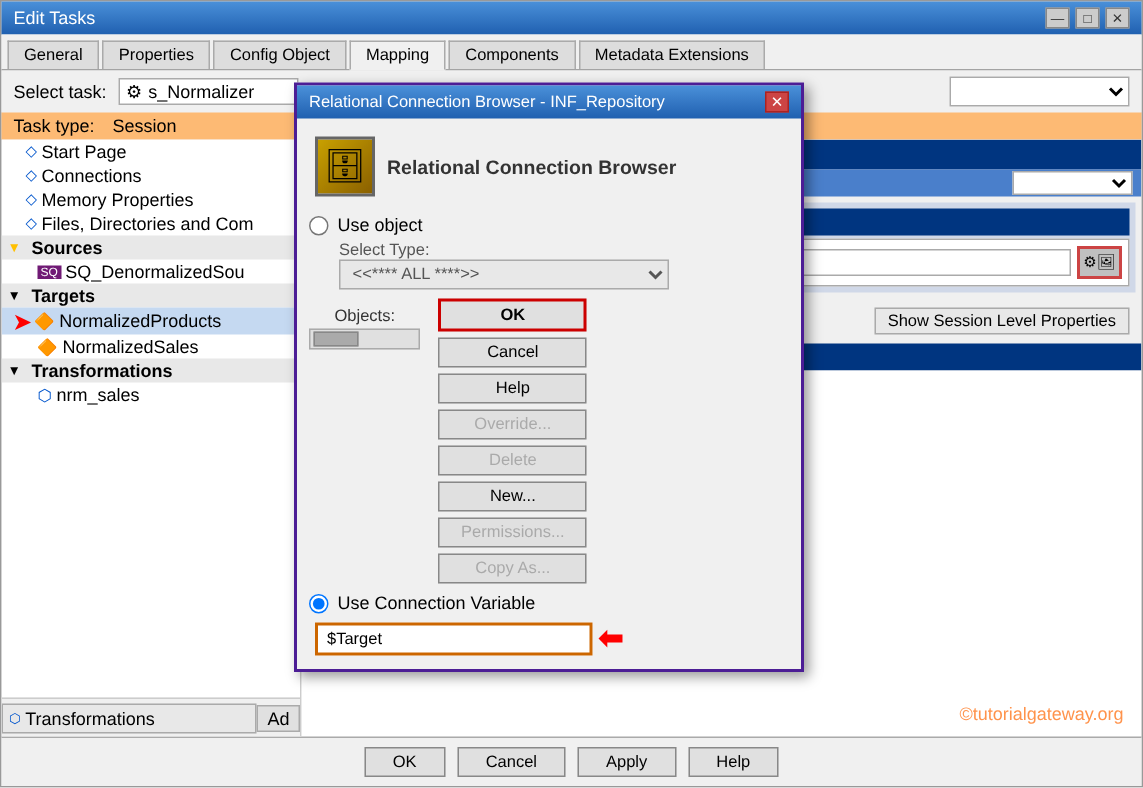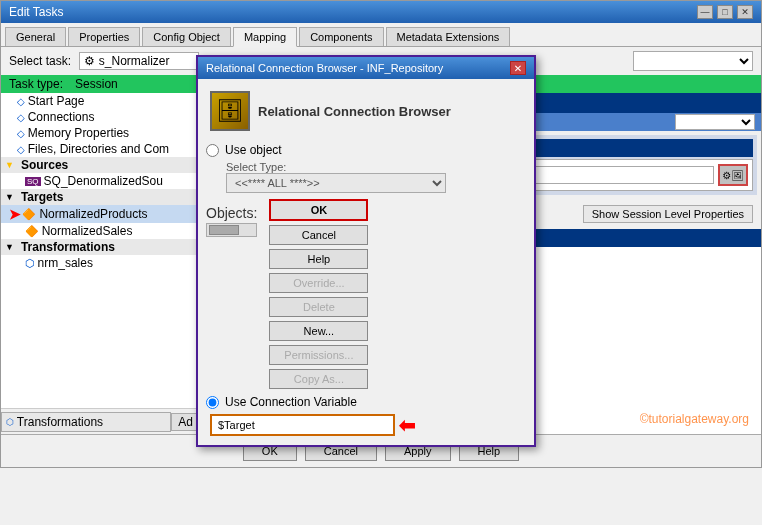--- a/index.html
+++ b/index.html
@@ -1,32 +1,32 @@
 <!DOCTYPE html>
 <html><head>
   <meta charset="utf-8">
   <style>
     * { box-sizing: border-box; margin: 0; padding: 0; font-family: 'Segoe UI', Tahoma, sans-serif; font-size: 12px; }
     body { background: #f0f0f0; width: 762px; height: 525px; overflow: hidden; }
 
     
-    .main-window { width: 762px; height: 468px; background: #f0f0f0; border: 1px solid #999; display: flex; flex-direction: column; }
+    .main-window { width: 762px; height: 525px; background: #f0f0f0; border: 1px solid #999; display: flex; flex-direction: column; }
     .title-bar { background: linear-gradient(to bottom, #4a90d9, #2060b0); color: white; padding: 4px 8px; display: flex; justify-content: space-between; align-items: center; height: 22px; }
     .title-bar-controls { display: flex; gap: 4px; }
     .title-btn { width: 16px; height: 14px; background: #ccc; border: 1px solid #888; font-size: 9px; cursor: pointer; display: flex; align-items: center; justify-content: center; color: #333; }
 
     
     .tabs { display: flex; background: #f0f0f0; border-bottom: 1px solid #a3a3a3; padding: 4px 4px 0; gap: 2px; }
     .tab { padding: 3px 10px; border: 1px solid #aaa; border-bottom: none; background: #ddd; cursor: pointer; font-size: 11px; }
     .tab.active { background: #f0f0f0; border-bottom: 1px solid #f0f0f0; margin-bottom: -1px; }
 
     
     .task-row { display: flex; align-items: center; padding: 4px 8px; gap: 8px; background: #f0f0f0; }
     .task-value-box { display: flex; align-items: center; border: 1px solid #aaa; background: white; padding: 1px 4px; min-width: 120px; gap: 4px; }
-    .task-type-row { display: flex; align-items: center; padding: 2px 8px; gap: 8px; background: #22c55e; }
+    .task-type-row { display: flex; align-items: center; padding: 2px 8px; gap: 8px; background: #fdba74; }
 
     
     .content-area { display: flex; flex: 1; overflow: hidden; }
 
     
     .tree-panel { width: 200px; min-width: 200px; background: white; border-right: 1px solid #ccc; overflow-y: auto; overflow-x: hidden; position: relative; }
     .tree-item { display: flex; align-items: center; padding: 1px 4px; cursor: pointer; white-space: nowrap; font-size: 11px; }
     .tree-item.selected { background: #c5d9f1; }
     .tree-item .indent { display: inline-block; }
     .tree-item .icon { margin-right: 3px; font-size: 10px; }
@@ -50,21 +50,21 @@
     .bottom-btn { padding: 3px 18px; border: 1px solid #888; background: #e0e0e0; cursor: pointer; font-size: 11px; }
     .modal { position: fixed; top: 55px; left: 196px; width: 340px; background: #f0f0f0; border: 2px solid #4c1d95; z-index: 101; box-shadow: 3px 3px 8px rgba(0,0,0,0.4); }
     .modal-title-bar { background: linear-gradient(to bottom, #4a90d9, #2060b0); color: white; padding: 3px 8px; display: flex; justify-content: space-between; align-items: center; height: 22px; }
     .modal-close { width: 16px; height: 14px; background: #cc4444; border: 1px solid #aa2222; color: white; cursor: pointer; display: flex; align-items: center; justify-content: center; font-size: 10px; }
     .modal-body { padding: 8px; }
     .modal-header-row { display: flex; align-items: center; gap: 8px; margin-bottom: 8px; padding: 4px; }
     .modal-subtitle { font-size: 13px; font-weight: bold; color: #333; }
     .radio-row { display: flex; align-items: center; gap: 6px; margin: 4px 0; }
     .radio-row input[type=radio] { margin: 0; }
     .select-type-label { margin-left: 20px; font-size: 11px; color: #555; }
-    .objects-label { font-size: 14px; color: #333; margin: 6px 0 2px; }
+    .objects-label { font-size: 11px; color: #333; margin: 6px 17px 2px; }
     .objects-list { border: 1px solid #aaa; background: white; height: 150px; overflow-y: auto; width: 190px; }
     .objects-list .obj-item { padding: 1px 6px; font-size: 11px; cursor: pointer; }
     .objects-list .obj-item.indent1 { padding-left: 20px; }
     .modal-buttons { display: flex; flex-direction: column; gap: 4px; margin-left: 8px; }
     .modal-btn { padding: 3px 14px; border: 1px solid #888; background: #e0e0e0; cursor: pointer; font-size: 11px; min-width: 80px; }
     .modal-btn.ok-btn { background: #e0e0e0; border: 2px solid #cc0000; font-weight: bold; }
     .use-conn-var { display: flex; align-items: center; gap: 6px; margin: 6px 0 4px; }
     .conn-var-input { border: 2px solid #cc6600; background: white; padding: 3px 6px; font-size: 11px; width: 185px; }
     .red-arrow { color: red; font-size: 20px; font-weight: bold; margin-left: 4px; }
     .modal-content-row { display: flex; gap: 4px; }

